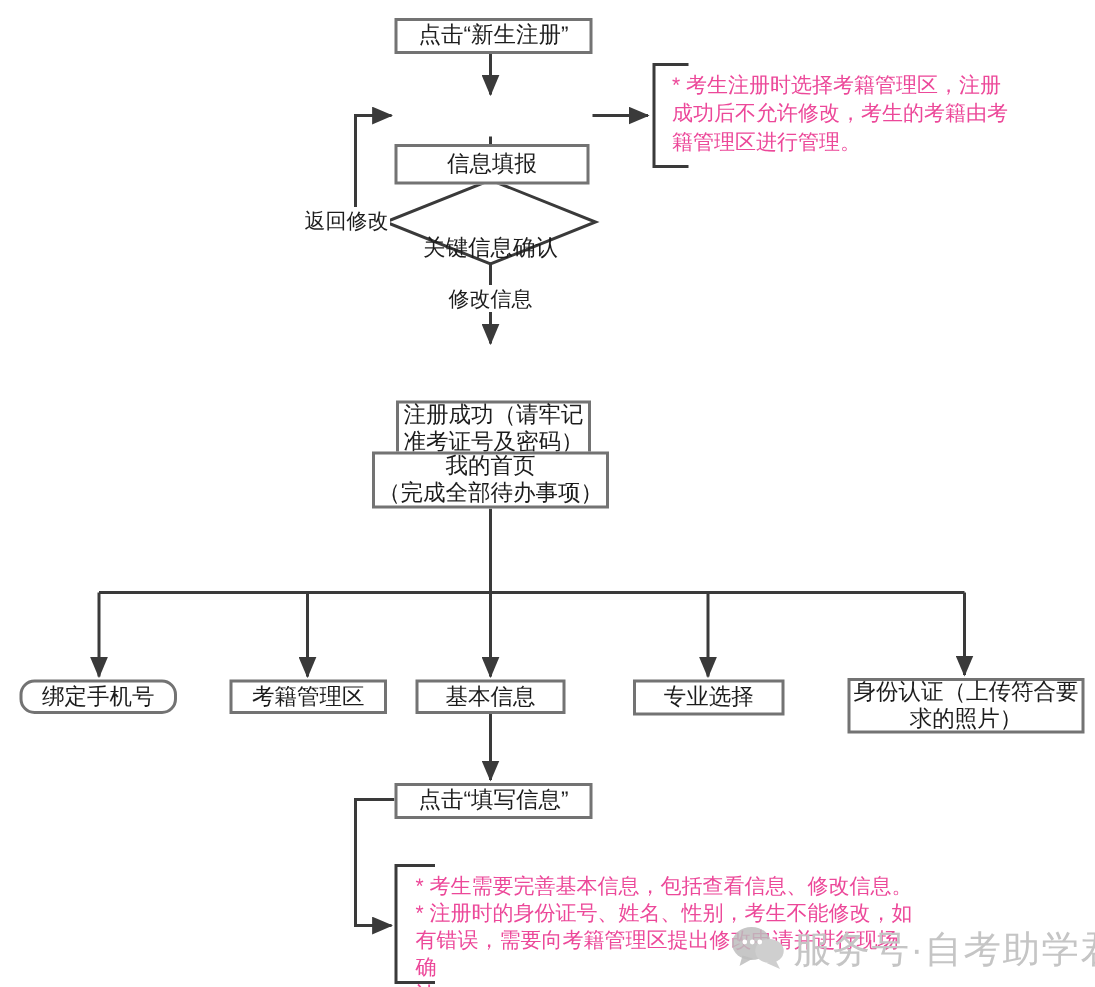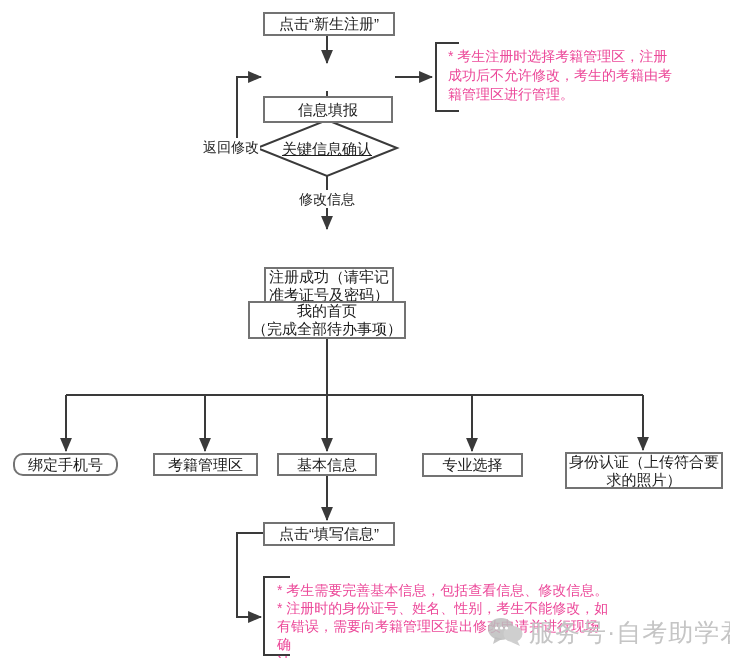--- a/index.html
+++ b/index.html
@@ -65,21 +65,21 @@
     <polygon points="327,120 397,148 327,176 257,148" fill="#fff" stroke="#3a3a3a" stroke-width="2"></polygon>
 
     <path d="M459,43 H436 V111 H459" stroke="#3a3a3a" stroke-width="2" fill="none"></path>
     <path d="M290,577 H264 V655 H290" stroke="#3a3a3a" stroke-width="2" fill="none"></path>
   </svg>
 
   <div class="node" style="left:263px;top:12px;width:132px;height:24px;">点击“新生注册”</div>
 
   <div class="node" style="left:263px;top:64px;width:130px;height:27px;margin-top:32px;">信息填报</div>
 
-  <div class="diamond-label" style="left:267px;top:140px;width:120px;text-decoration:underline;">关键信息确认</div>
+  <div class="diamond-label" style="left:267px;top:156px;width:120px;">关键信息确认</div>
 
   <div class="node" style="left:264px;top:231px;width:130px;height:38px;margin-top:36px;">注册成功（请牢记
 准考证号及密码）</div>
 
   <div class="node" style="left:248px;top:301px;width:158px;height:38px;">我的首页
 （完成全部待办事项）</div>
 
   <div class="node" style="left:13px;top:453px;width:105px;height:23px;border-radius:10px;">绑定手机号</div>
 
   <div class="node" style="left:153px;top:453px;width:105px;height:23px;">考籍管理区</div>

